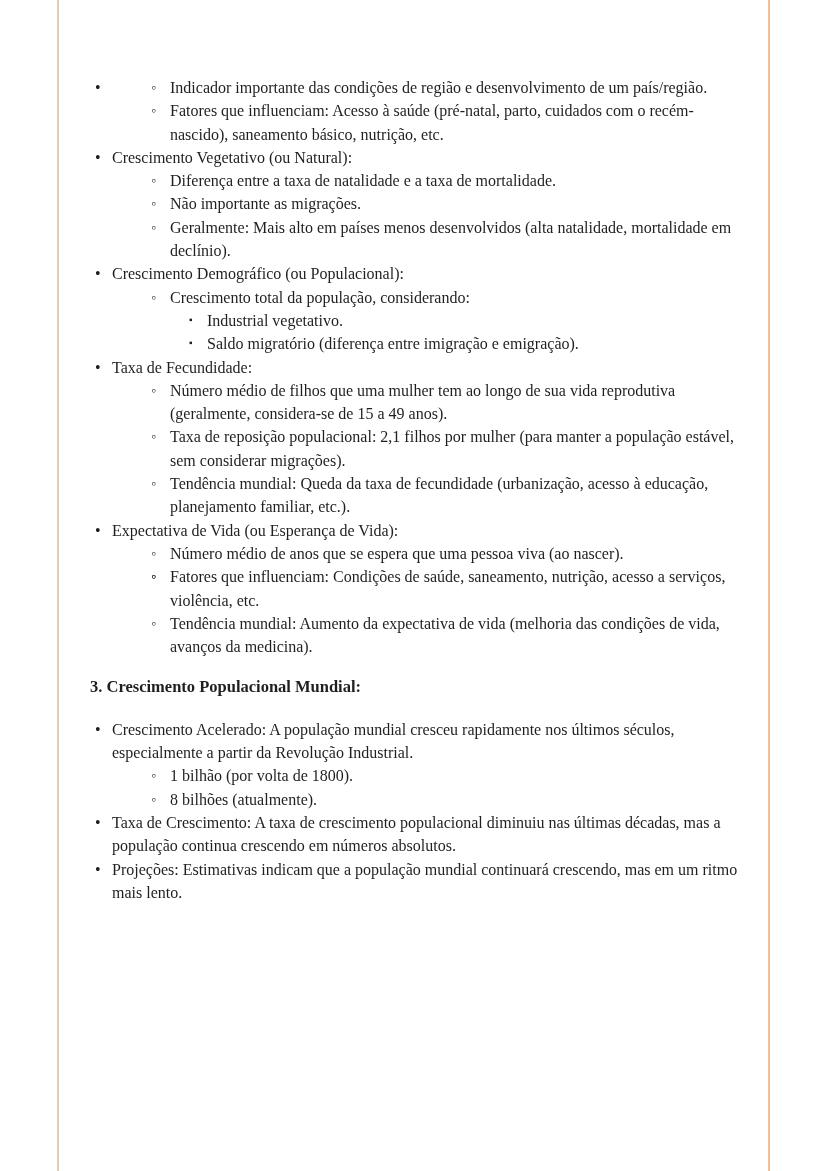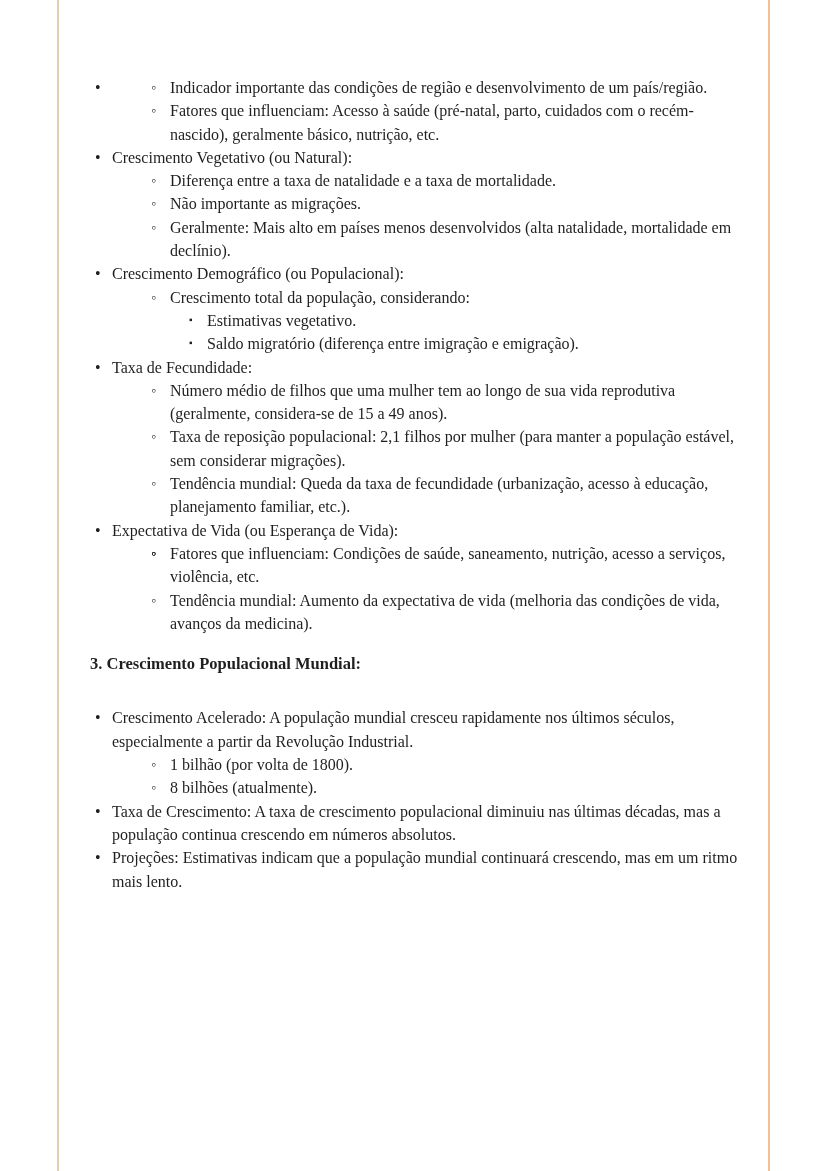--- a/index.html
+++ b/index.html
@@ -35,21 +35,21 @@
   .l2 > li { padding-left: 20px; }
   .l2 > li > .m { position: absolute; left: 1px; top: 0; font-size: 14px; }
 
   .l3 { margin-left: 19px; }
   .l3 > li { padding-left: 18px; }
   .l3 > li > .m { position: absolute; left: 0; top: -1px; font-size: 10px; }
 
   .heading {
     font-size: 16.5px;
     font-weight: 700;
-    margin: 17px 0 31px 0;
+    margin: 17px 0 19px 0;
     line-height: 23.3px;
     font-family: Liberation Serif, serif;
   }
 </style>
 </head>
 <body>
 
 <div class="page">
   <div class="rule rule-left"></div>
   <div class="rule rule-right"></div>
@@ -60,21 +60,21 @@
 
       <li>
         <span class="m">•</span>
         <ul class="l2">
           <li>
             <span class="m">◦</span>
             <span>Indicador importante das condições de região e desenvolvimento de um país/região.</span>
           </li>
           <li>
             <span class="m">◦</span>
-            <span>Fatores que influenciam: Acesso à saúde (pré-natal, parto, cuidados com o recém-nascido), geralmente básico, nutrição, etc.</span>
+            <span>Fatores que influenciam: Acesso à saúde (pré-natal, parto, cuidados com o recém-nascido), saneamento básico, nutrição, etc.</span>
           </li>
         </ul>
       </li>
 
       <li>
         <span class="m">•</span>
         <span>Crescimento Vegetativo (ou Natural):</span>
         <ul class="l2">
           <li>
             <span class="m">◦</span>
@@ -94,21 +94,21 @@
       <li>
         <span class="m">•</span>
         <span>Crescimento Demográfico (ou Populacional):</span>
         <ul class="l2">
           <li>
             <span class="m">◦</span>
             <span>Crescimento total da população, considerando:</span>
             <ul class="l3">
               <li>
                 <span class="m">▪</span>
-                <span>Estimativas vegetativo.</span>
+                <span>Industrial vegetativo.</span>
               </li>
               <li>
                 <span class="m">▪</span>
                 <span>Saldo migratório (diferença entre imigração e emigração).</span>
               </li>
             </ul>
           </li>
         </ul>
       </li>
 
@@ -130,20 +130,21 @@
           </li>
         </ul>
       </li>
 
       <li>
         <span class="m">•</span>
         <span>Expectativa de Vida (ou Esperança de Vida):</span>
         <ul class="l2">
           <li>
             <span class="m">◦</span>
+            <span>Número médio de anos que se espera que uma pessoa viva (ao nascer).</span>
           </li>
           <li>
             <span class="m">◦</span>
           </li>
           <li>
             <span class="m">◦</span>
             <span>Fatores que influenciam: Condições de saúde, saneamento, nutrição, acesso a serviços, violência, etc.</span>
           </li>
           <li>
             <span class="m">◦</span>

